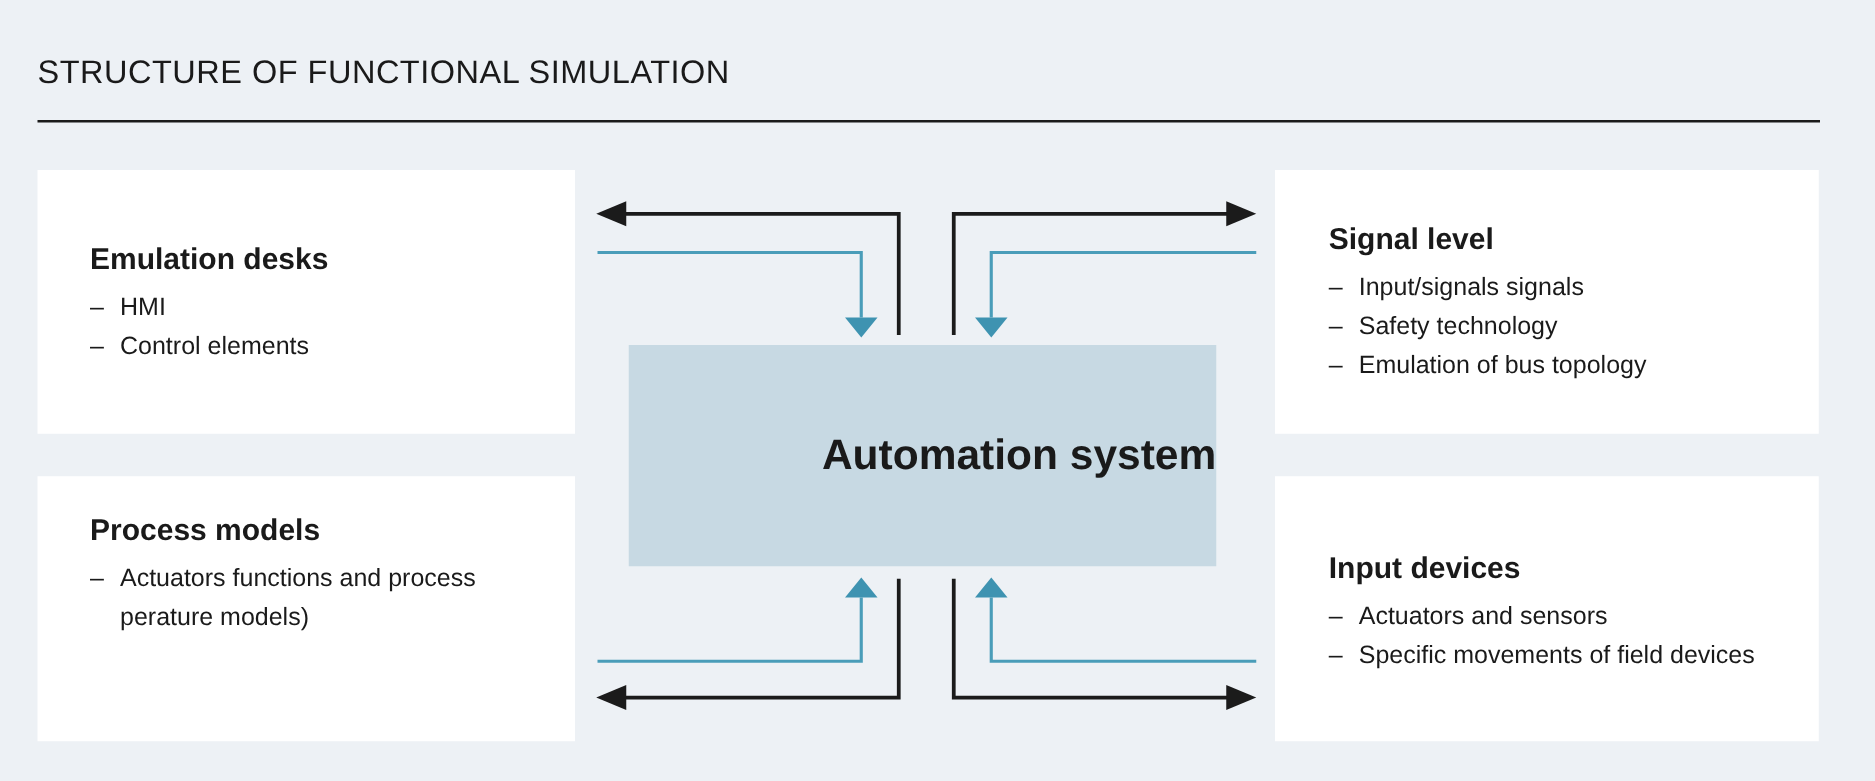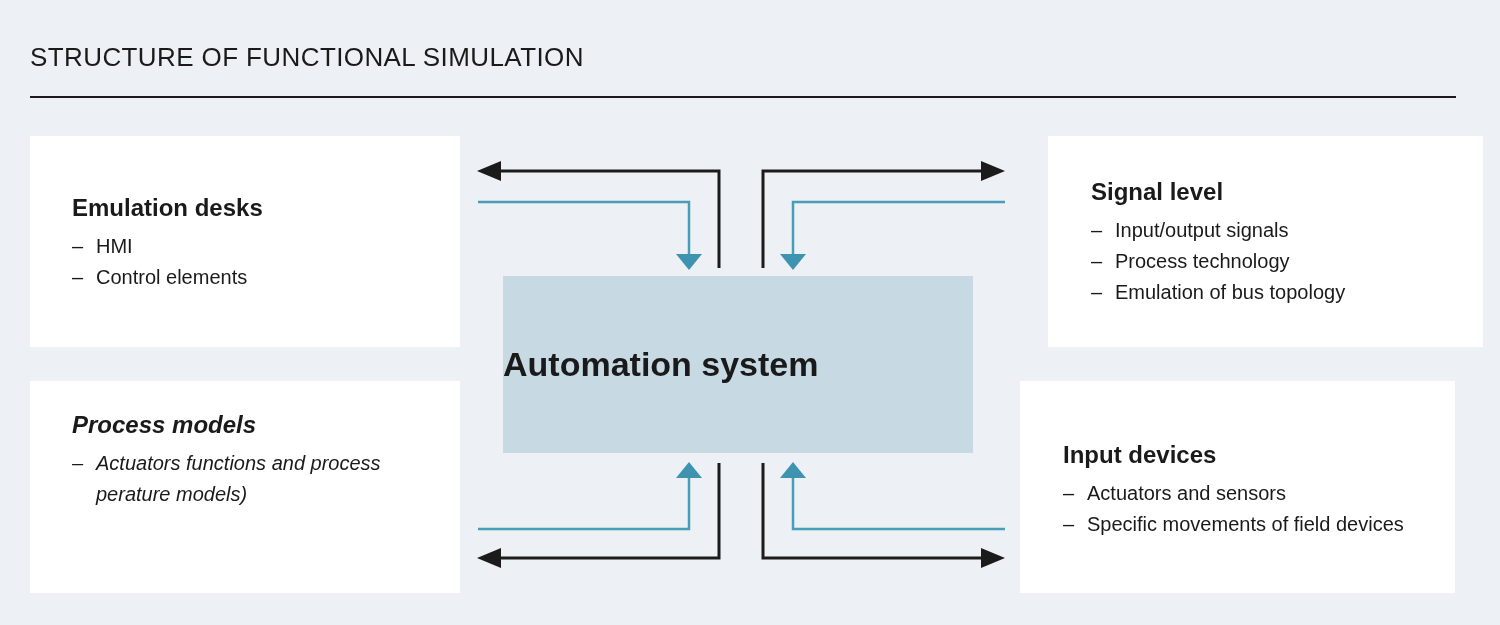--- a/index.html
+++ b/index.html
@@ -14,33 +14,33 @@
     font-size:26px;line-height:30px;letter-spacing:0.4px;font-weight:500;
   }
   .title-rule{
     position:absolute;left:30px;top:96px;width:1426px;height:2px;
     background:var(--arrow-black,#1b1b1b);
   }
   .panel{
     position:absolute;background:var(--panel,#ffffff);box-sizing:border-box;
   }
   .panel-tl{left:30px;top:136px;width:430px;height:211px;padding:58px 14px 0 42px;}
-  .panel-tr{left:1048px;top:136px;width:435px;height:211px;padding:42px 10px 0 43px;}
-  .panel-bl{left:30px;top:381px;width:430px;height:212px;padding:30px 10px 0 42px;font-style:italic;}
+  .panel-tr{left:1020px;top:136px;width:435px;height:211px;padding:42px 10px 0 43px;}
+  .panel-bl{left:30px;top:381px;width:430px;height:212px;padding:30px 10px 0 42px;}
   .panel-br{left:1020px;top:381px;width:435px;height:212px;padding:60px 10px 0 43px;}
   .panel-title{margin:0;font-size:24px;line-height:28px;font-weight:700;}
   .items{margin-top:9px;}
   .item{display:flex;font-size:20px;line-height:31px;}
   .bullet{flex:none;width:24px;}
   .itemtext{flex:1;}
   .line{display:block;}
   .plc{
     position:absolute;left:503px;top:276px;width:470px;height:177px;
     background:var(--plc-box,#c7d9e3);
-    display:flex;flex-direction:column;align-items:flex-start;justify-content:center;
+    display:flex;flex-direction:column;align-items:flex-end;justify-content:center;
     font-size:34px;line-height:45px;font-weight:600;text-align:center;
   }
   .arrows{position:absolute;left:0;top:0;width:1500px;height:625px;pointer-events:none;}
   .k{fill:none;stroke:var(--arrow-black,#1b1b1b);stroke-width:3;}
   .kh{fill:var(--arrow-black,#1b1b1b);stroke:none;}
   .b{fill:none;stroke:var(--arrow-blue,#4a9db9);stroke-width:2.5;}
   .bh{fill:var(--arrow-blue-head,#3e93b1);stroke:none;}
 </style>
 </head>
 <body>
@@ -67,27 +67,27 @@
       </div>
     </div>
   </section>
 
   <section class="panel panel-tr">
     <h2 class="panel-title">Signal level</h2>
     <div class="items">
       <div class="item">
         <span class="bullet">–</span>
         <span class="itemtext">
-            <span class="line">Input/output signals</span>
+            <span class="line">Input/signals signals</span>
           </span>
       </div>
       <div class="item">
         <span class="bullet">–</span>
         <span class="itemtext">
-            <span class="line">Process technology</span>
+            <span class="line">Safety technology</span>
           </span>
       </div>
       <div class="item">
         <span class="bullet">–</span>
         <span class="itemtext">
             <span class="line">Emulation of bus topology</span>
           </span>
       </div>
     </div>
   </section>

